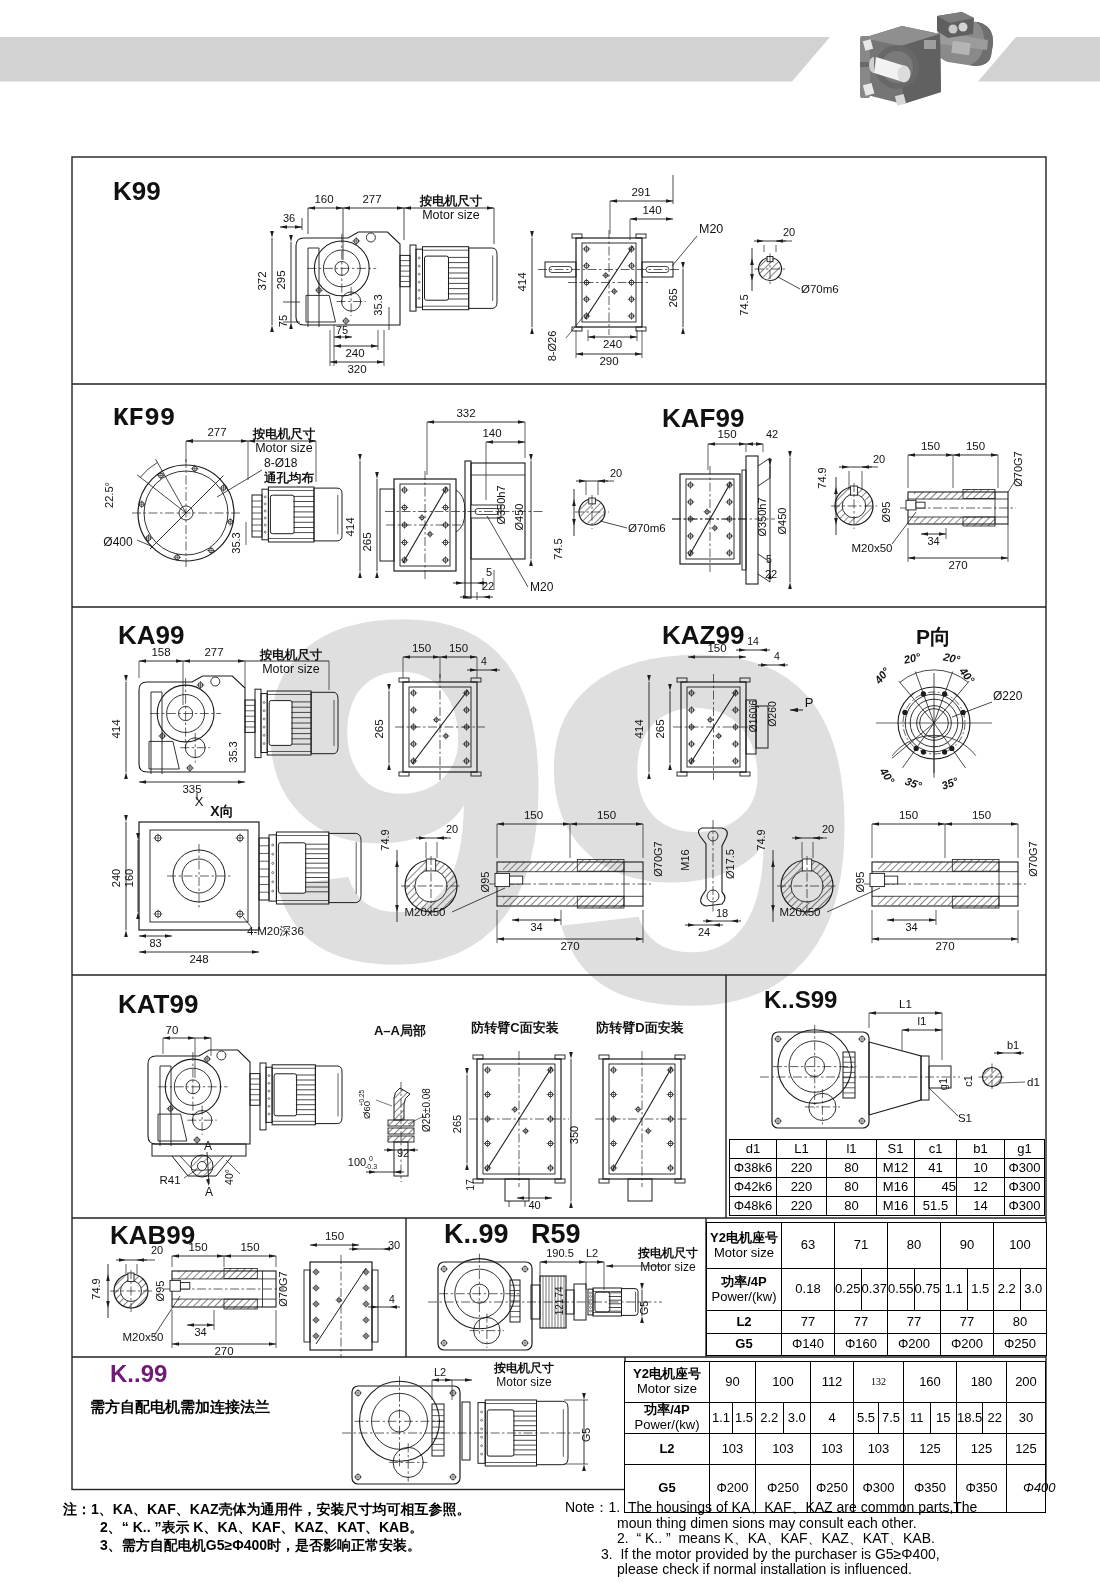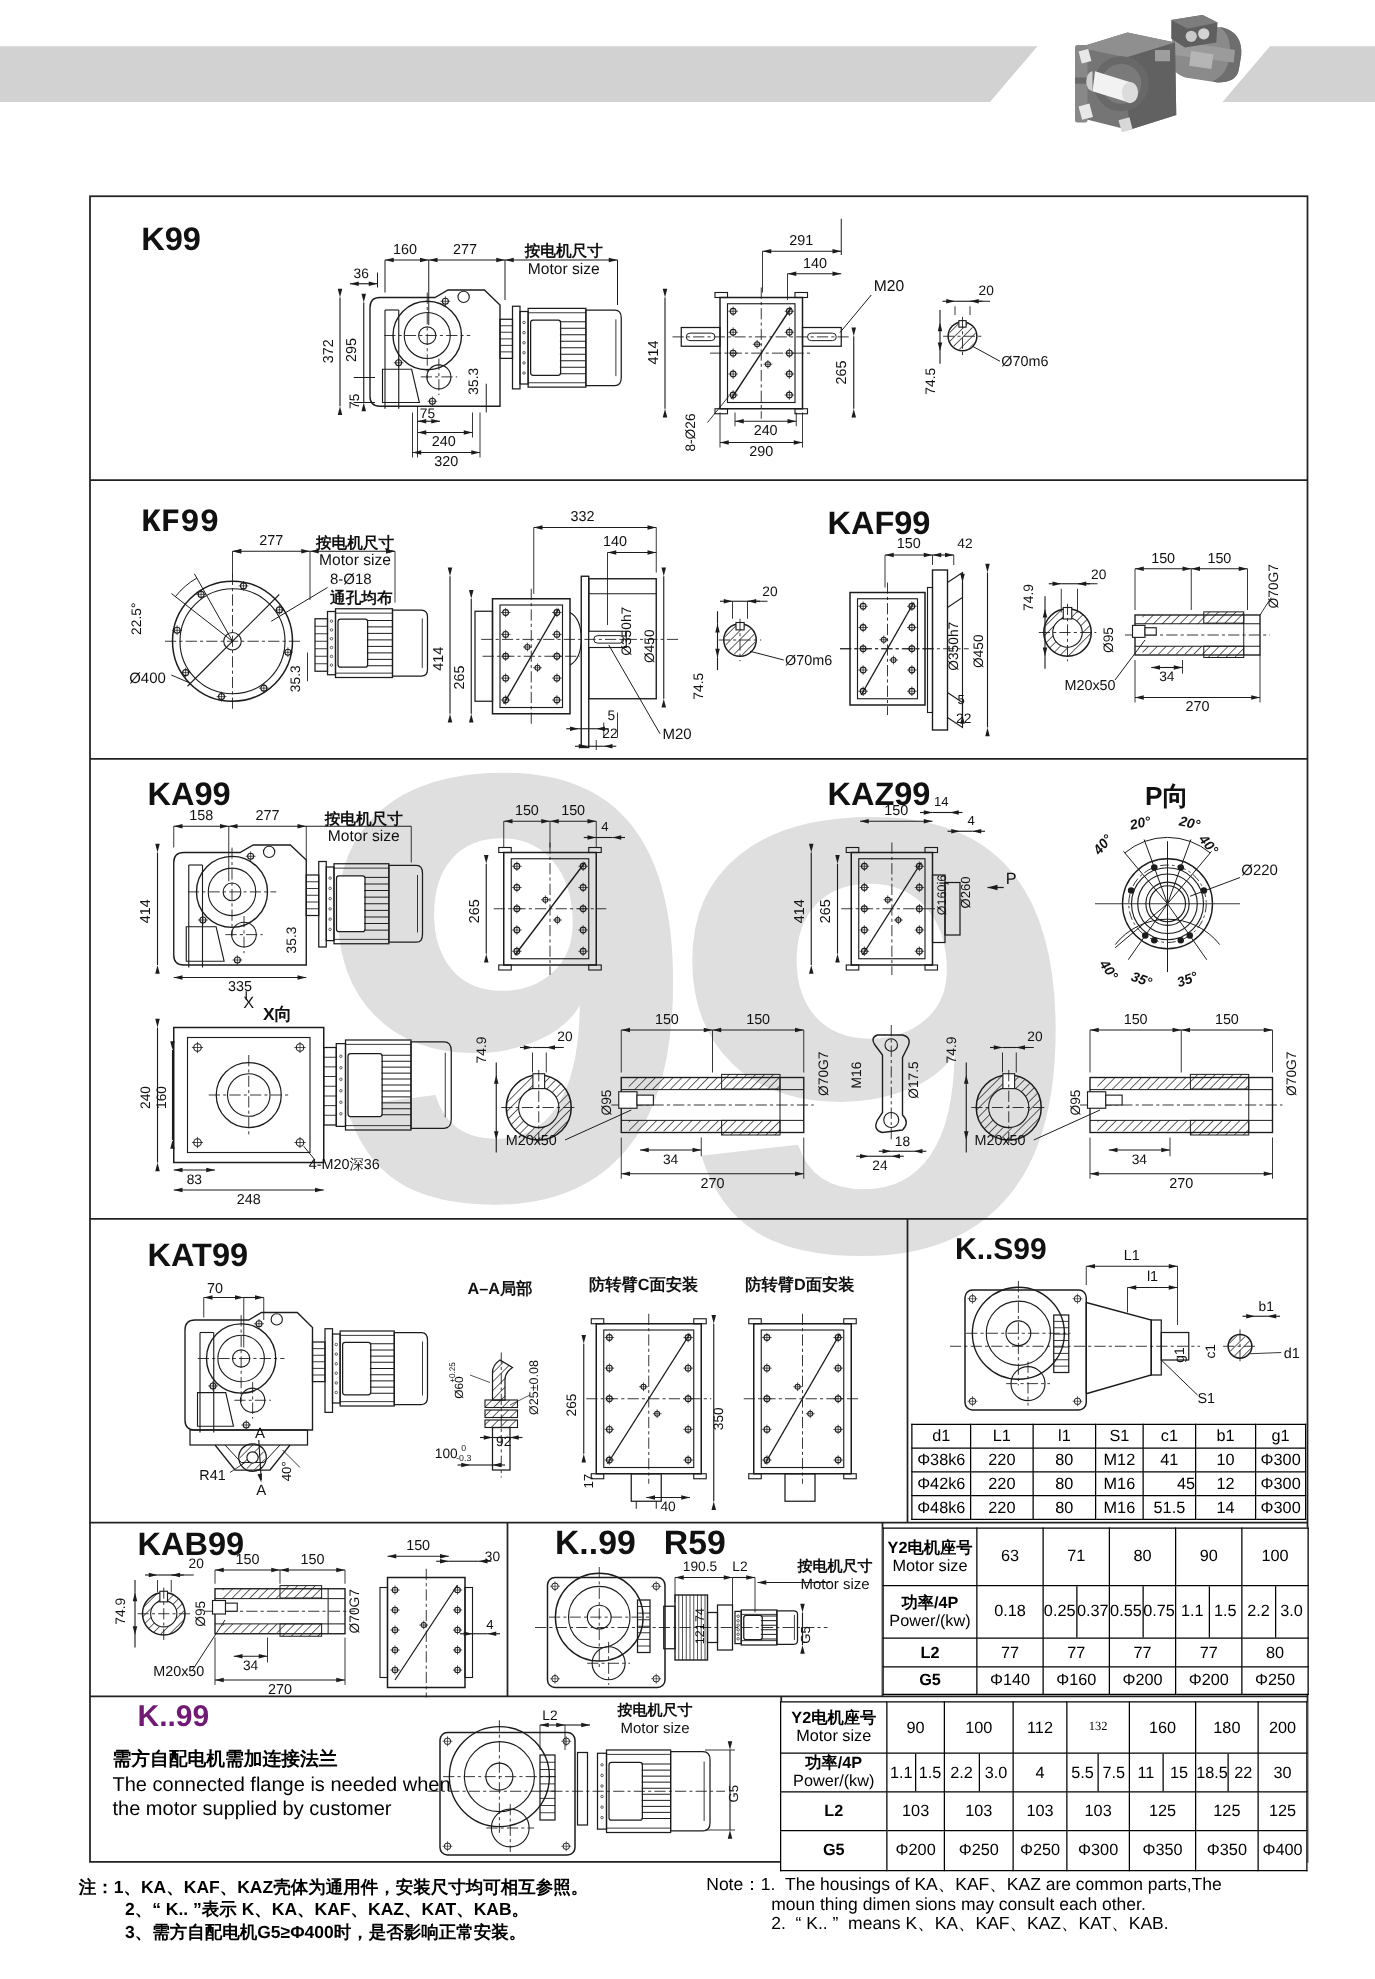--- a/index.html
+++ b/index.html
@@ -1765,29 +1765,29 @@
           <td colspan="1" style="border:1.4px solid #000;padding:0;font-size:13px;line-height:1.15;">125</td>
         </tr>
         <tr style="height:32px">
           <td colspan="1" style="border:1.4px solid #000;padding:0;font-size:13px;line-height:1.15;"><b>G5</b></td>
           <td colspan="1" style="border:1.4px solid #000;padding:0;font-size:13px;line-height:1.15;">Φ200</td>
           <td colspan="1" style="border:1.4px solid #000;padding:0;font-size:13px;line-height:1.15;">Φ250</td>
           <td colspan="1" style="border:1.4px solid #000;padding:0;font-size:13px;line-height:1.15;">Φ250</td>
           <td colspan="1" style="border:1.4px solid #000;padding:0;font-size:13px;line-height:1.15;">Φ300</td>
           <td colspan="1" style="border:1.4px solid #000;padding:0;font-size:13px;line-height:1.15;">Φ350</td>
           <td colspan="1" style="border:1.4px solid #000;padding:0;font-size:13px;line-height:1.15;">Φ350</td>
-          <td colspan="1" style="border:1.4px solid #000;padding:0;font-size:13px;line-height:1.15;">Φ400</td>
+          <td colspan="1" style="border:1.4px solid #000;padding:16px;font-size:13px;line-height:1.15;font-style:italic;">Φ400</td>
         </tr>
       </tbody>
     </table>
 
 <div style="position:absolute;left:63px;top:1500px;z-index:4;font-family:'Liberation Sans',sans-serif;font-size:14px;font-weight:bold;color:#000;line-height:18px;white-space:nowrap">
 注：1、KA、KAF、KAZ壳体为通用件，安装尺寸均可相互参照。<br>
 <span style="margin-left:37px">2、“ K..&nbsp;”表示 K、KA、KAF、KAZ、KAT、KAB。</span><br>
 <span style="margin-left:37px">3、需方自配电机G5≥Φ400时，是否影响正常安装。</span></div>
 <div style="position:absolute;left:565px;top:1500px;z-index:4;font-family:'Liberation Sans',sans-serif;font-size:14px;color:#000;line-height:15.5px;white-space:nowrap">
 Note：1.&nbsp;&nbsp;The housings of KA、KAF、KAZ are common parts,The<br>
 <span style="margin-left:52px">moun thing dimen sions may consult each other.</span><br>
 <span style="margin-left:52px">2.&nbsp;&nbsp;“ K..&nbsp;”&nbsp;&nbsp;means K、KA、KAF、KAZ、KAT、KAB.</span><br>
-</div>
+<span style="margin-left:36px">3.&nbsp;&nbsp;If the motor provided by the purchaser is G5≥Φ400,<br>
+<span style="margin-left:52px">please check if normal installation is influenced.</span></span></div>
 <div style="position:absolute;left:90px;top:1398px;z-index:4;font-family:'Liberation Sans',sans-serif;font-size:15px;font-weight:bold;color:#000">需方自配电机需加连接法兰</div>
-<div style="position:absolute;left:90px;top:1419px;z-index:4;font-family:'Liberation Sans',sans-serif;font-size:16px;color:#000;line-height:19px">The connected flange is needed when<br>the motor supplied by customer</div>
 
 </div>
 </body></html>

